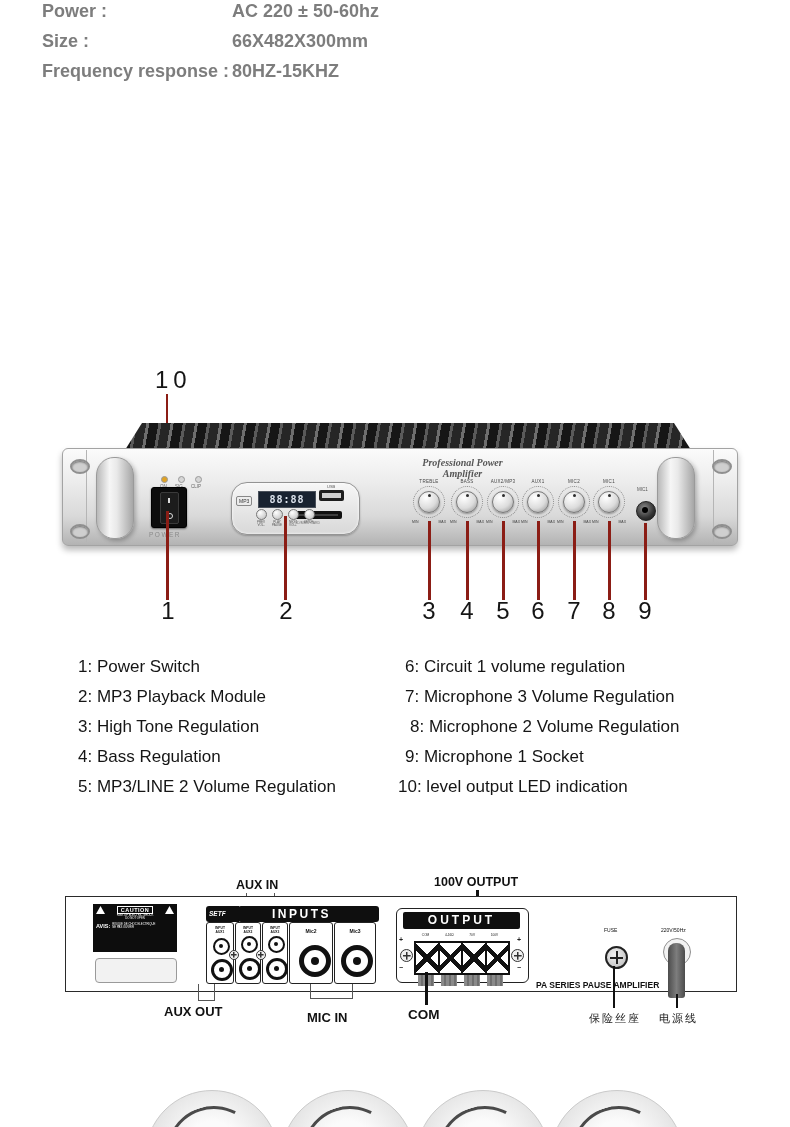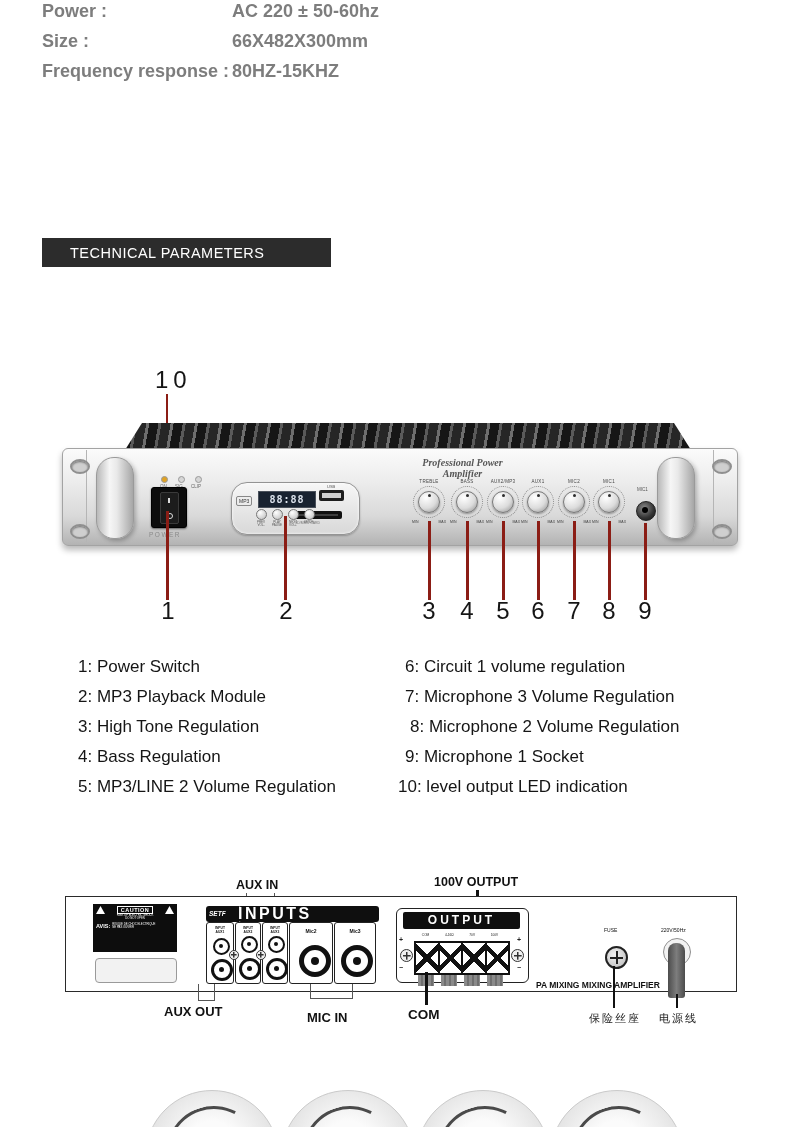--- a/index.html
+++ b/index.html
@@ -92,22 +92,22 @@
   .caut-small{font-size:2.8px;text-align:center;line-height:3.4px;}
   .avis-row{display:flex;margin-top:2px;}
   .avis{font-size:5.5px;font-weight:bold;}
   .avis-small{font-size:2.8px;line-height:3.4px;margin-left:2px;}
   .blanklab{position:absolute;left:95px;top:958px;width:80px;height:23px;border:1px solid #9a9a9a;
             border-radius:4px;background:#f2f2f2;}
   .setf{position:absolute;left:206px;top:906px;width:33px;height:16px;background:#0f0f0f;color:#fff;
         font-size:6.5px;font-weight:bold;font-style:italic;line-height:16px;padding-left:3px;
         box-sizing:border-box;border-radius:3px 0 0 3px;}
   .inbanner{position:absolute;left:238px;top:906px;width:141px;height:16px;background:#0f0f0f;border-radius:3px;
-            color:#fff;font-size:16px;font-weight:bold;letter-spacing:2.5px;line-height:16px;
-            text-align:left;padding-right:14px;box-sizing:border-box;}
+            color:#fff;font-size:12px;font-weight:bold;letter-spacing:2.5px;line-height:16px;
+            text-align:center;padding-right:14px;box-sizing:border-box;}
   .colbox{position:absolute;top:922px;height:62px;border:1.2px solid #222;border-radius:3px;box-sizing:border-box;}
   .collab{font-size:3.3px;line-height:4px;text-align:center;margin-top:3px;color:#111;font-weight:bold;}
   .miclab{font-size:5px;font-weight:bold;text-align:center;margin-top:5px;}
   .rca{position:absolute;border-radius:50%;background:#fff;}
   .rca i{position:absolute;border-radius:50%;background:#111;}
   .screw{position:absolute;border-radius:50%;border:1px solid #333;
          background:linear-gradient(#333,#333) center/70% 1.5px no-repeat,
                     linear-gradient(#333,#333) center/1.5px 70% no-repeat,#f0f0f0;}
   .outbox{position:absolute;left:396px;top:908px;width:131px;height:73px;border:1.5px solid #222;border-radius:6px;}
   .outbanner{position:absolute;left:403px;top:912px;width:117px;height:17px;background:#0f0f0f;border-radius:2px;
@@ -148,21 +148,20 @@
   <div class="spec-row" style="top:1px">
     <span class="spec-label">Power :</span><span>AC 220 ± 50-60hz</span>
   </div>
   <div class="spec-row" style="top:31px">
     <span class="spec-label">Size :</span><span>66X482X300mm</span>
   </div>
   <div class="spec-row" style="top:61px">
     <span class="spec-label">Frequency response :</span><span>80HZ-15KHZ</span>
   </div>
 
-  <div class="banner">TECHNICAL PARAMETERS</div>
 
   <div class="cnum" style="left:155px;top:366px;width:34px;letter-spacing:5px">10</div>
   <div class="rline" style="left:166px;top:394px;height:79px;width:2px"></div>
 
   <div class="vents"></div>
   <div class="chassis"></div>
   <div class="earline" style="left:86px"></div>
   <div class="earline" style="left:713px"></div>
   <div class="screwhole" style="left:70px;top:459px"></div>
   <div class="screwhole" style="left:70px;top:524px"></div>
@@ -406,21 +405,21 @@
   <div class="ttab" style="left:441px"></div>
   <div class="ttab" style="left:464px"></div>
   <div class="ttab" style="left:487px"></div>
   <span class="pm" style="left:399px;top:936px">+</span>
   <span class="pm" style="left:399px;top:964px">−</span>
   <span class="pm" style="left:517px;top:936px">+</span>
   <span class="pm" style="left:517px;top:964px">−</span>
   <div class="screw" style="left:400px;top:949px;width:11px;height:11px"></div>
   <div class="screw" style="left:511px;top:949px;width:11px;height:11px"></div>
 
-  <div class="series">PA MIXING MIXING AMPLIFIER</div>
+  <div class="series">PA SERIES PAUSE AMPLIFIER</div>
 
   <span class="fuselab">FUSE</span>
   <div class="fuse"></div>
   <div class="tline" style="left:613px;top:966px;height:42px;width:1.5px;background:#111"></div>
   <span class="voltlab">220V/50Hz</span>
   <div class="flange"></div>
   <div class="cord"></div>
   <div class="tline" style="left:676px;top:994px;height:14px;width:1.5px;background:#111"></div>
 
   <div class="tline" style="left:198px;top:984px;height:16px"></div>

